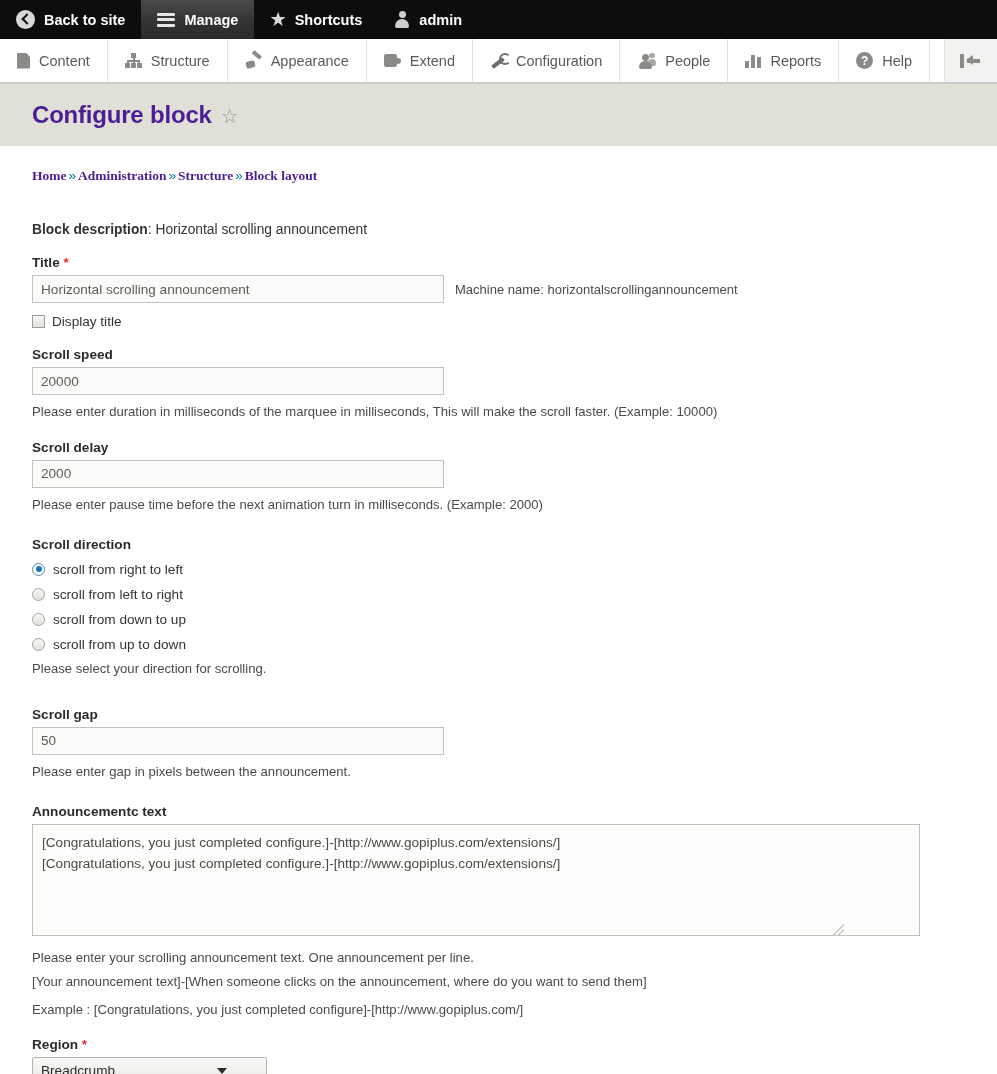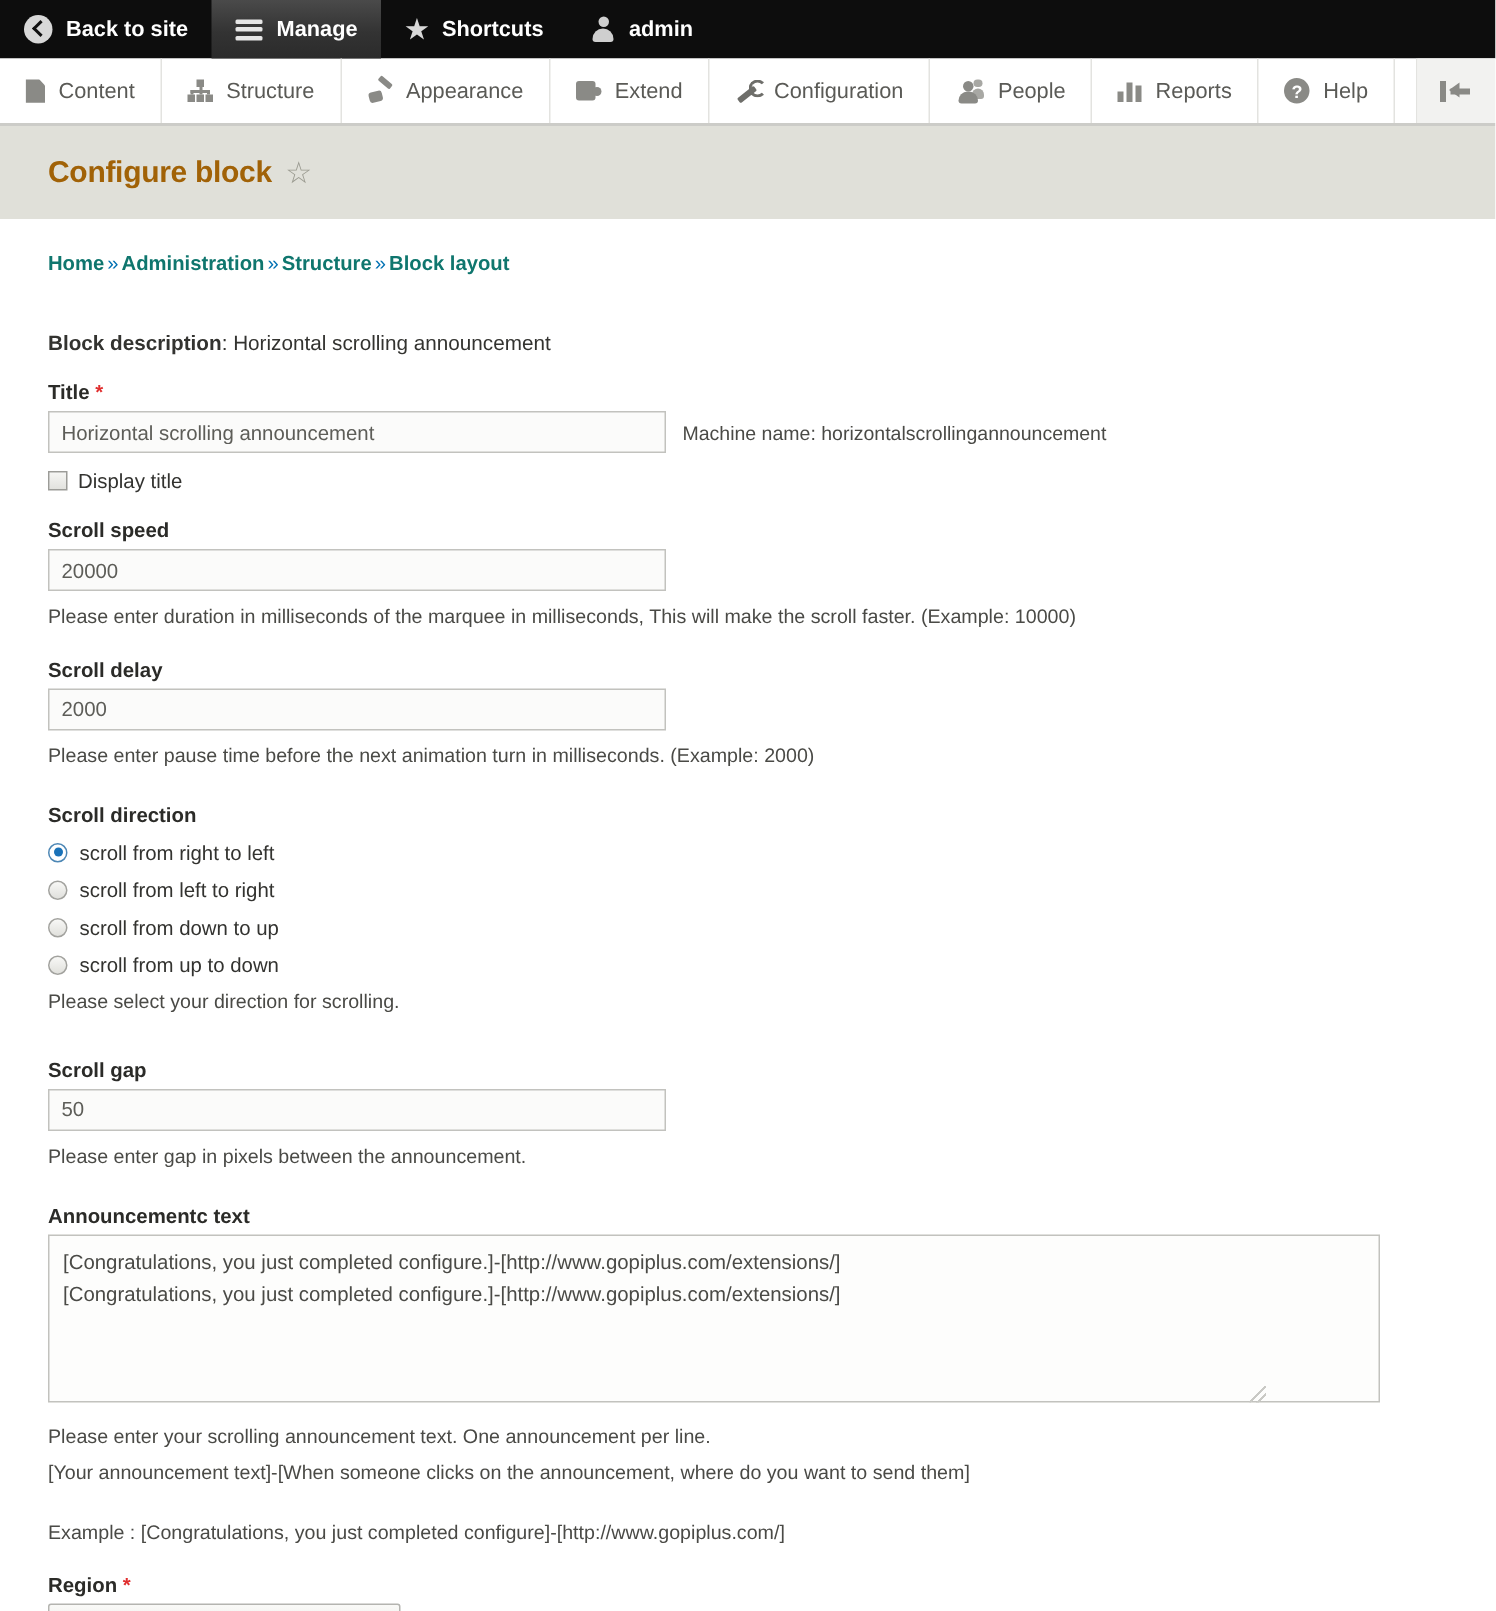--- a/index.html
+++ b/index.html
@@ -143,23 +143,23 @@
 
   
   .title-band {
     background: #e0e0d9;
     height: 62px;
     display: flex;
     align-items: center;
     padding: 0 0 0 32px;
   }
   .page-title {
-    font-size: 20px;
+    font-size: 24px;
     font-weight: bold;
-    color: #a16207;
+    color: #4c1d95;
     letter-spacing: -0.2px;
   }
   .star-outline {
     margin-left: 9px;
     font-size: 20px;
     color: #9a9a90;
     line-height: 1;
     cursor: pointer;
     position: relative;
     top: 1px;
@@ -167,21 +167,21 @@
 
   
   .content { padding: 0 32px; }
 
   .breadcrumb {
     padding-top: 22px;
     font-size: 13.5px;
     color: #0071b3;
     font-weight: bold;
   }
-  .breadcrumb a { color: #0f766e; text-decoration: none; cursor: pointer; }
+  .breadcrumb a { color: #4c1d95; text-decoration: none; cursor: pointer; font-family: Liberation Serif, serif; }
   .breadcrumb .sep { color: #0071b3; margin: 0 2px; font-weight: normal; }
 
   .block-desc {
     margin-top: 38px;
     font-size: 13.8px;
     color: #333330;
   }
   .block-desc b { font-weight: bold; }
 
   .form-label {
@@ -472,21 +472,21 @@
 
   
   <div class="form-label" style="margin-top:22px">Announcementc text</div>
   <div class="ta-wrap">
     <textarea class="textarea" style="">[Congratulations, you just completed configure.]-[http://www.gopiplus.com/extensions/]
 [Congratulations, you just completed configure.]-[http://www.gopiplus.com/extensions/]</textarea>
     <span class="ta-grip"></span>
   </div>
   <div class="help-text" style="margin-top:9px">Please enter your scrolling announcement text. One announcement per line.</div>
   <div class="help-text" style="margin-top:5px">[Your announcement text]-[When someone clicks on the announcement, where do you want to send them]</div>
-  <div class="help-text" style="margin-top:21px">Example : [Congratulations, you just completed configure]-[http://www.gopiplus.com/]</div>
+  <div class="help-text" style="margin-top:9px">Example : [Congratulations, you just completed configure]-[http://www.gopiplus.com/]</div>
 
   
   <div class="form-label" style="margin-top:17px">
     <span>Region</span>
     <span class="req">*</span>
   </div>
   <div class="sel-wrap">
     <div class="sel">
       <span>Breadcrumb</span>
     </div>

